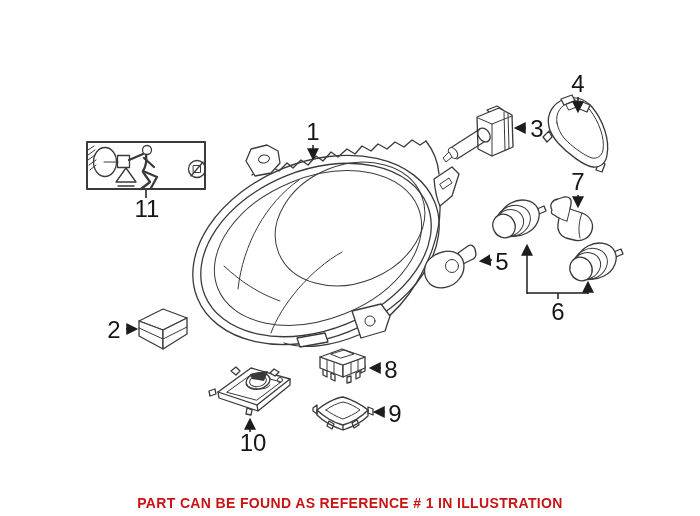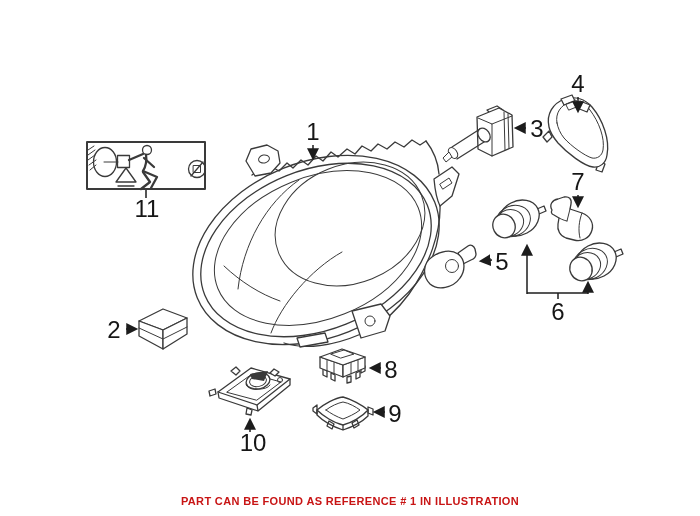--- a/index.html
+++ b/index.html
@@ -7,21 +7,21 @@
          font-family:"Liberation Sans",sans-serif;}
   .stage svg{position:absolute;left:0;top:0;}
   .ln{fill:none;stroke:#3a3a3a;stroke-width:1.3;stroke-linecap:round;stroke-linejoin:round;}
   .lnf{fill:#ffffff;stroke:#3a3a3a;stroke-width:1.3;stroke-linejoin:round;}
   .thin{stroke-width:1;}
   .thick{stroke-width:2;}
   .person{fill:none;stroke:#3a3a3a;stroke-width:2.3;stroke-linecap:round;stroke-linejoin:round;}
   .callout-line{fill:none;stroke:#1c1c1c;stroke-width:1.5;}
   .num{font-family:"Liberation Sans",sans-serif;font-size:24px;fill:#161616;}
   .caption{position:absolute;left:0;top:495px;width:100%;text-align:center;
-           font-family:"Liberation Sans",sans-serif;font-weight:bold;font-size:11px;
+           font-family:"Liberation Sans",sans-serif;font-weight:bold;font-size:14px;
            letter-spacing:.35px;color:#c81414;}
 </style>
 </head>
 <body>
 
 <div class="stage">
 <svg width="700" height="516" viewBox="0 0 700 516">
   <defs>
     <marker id="ah" markerWidth="9" markerHeight="9" refX="6.5" refY="4" orient="auto">
       <path d="M0,0 L8,4 L0,8 Z" fill="#1c1c1c"></path>

